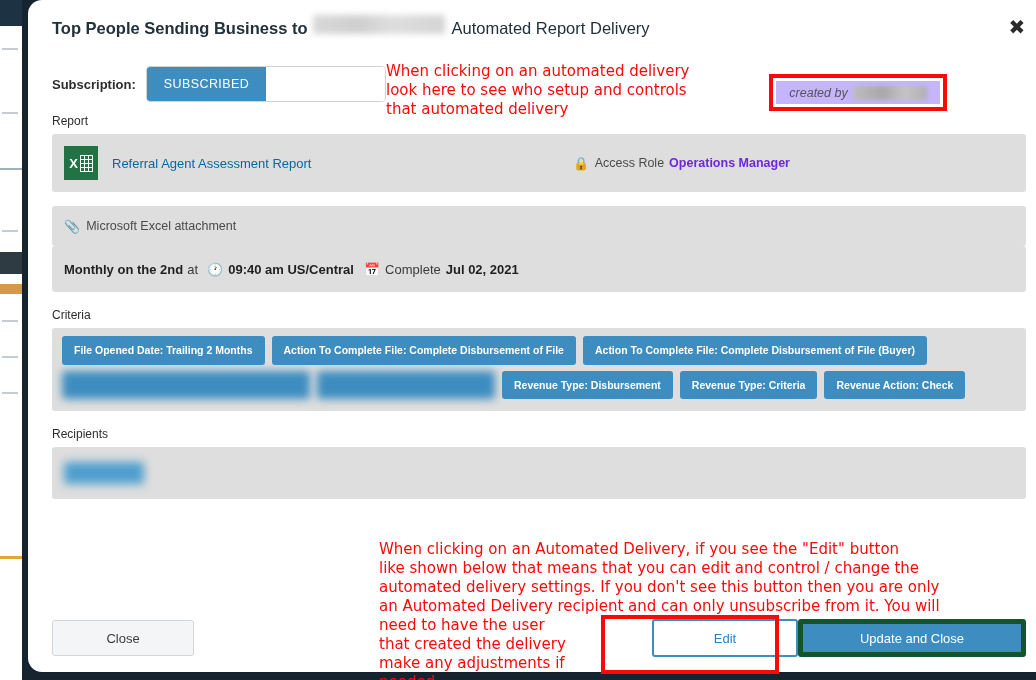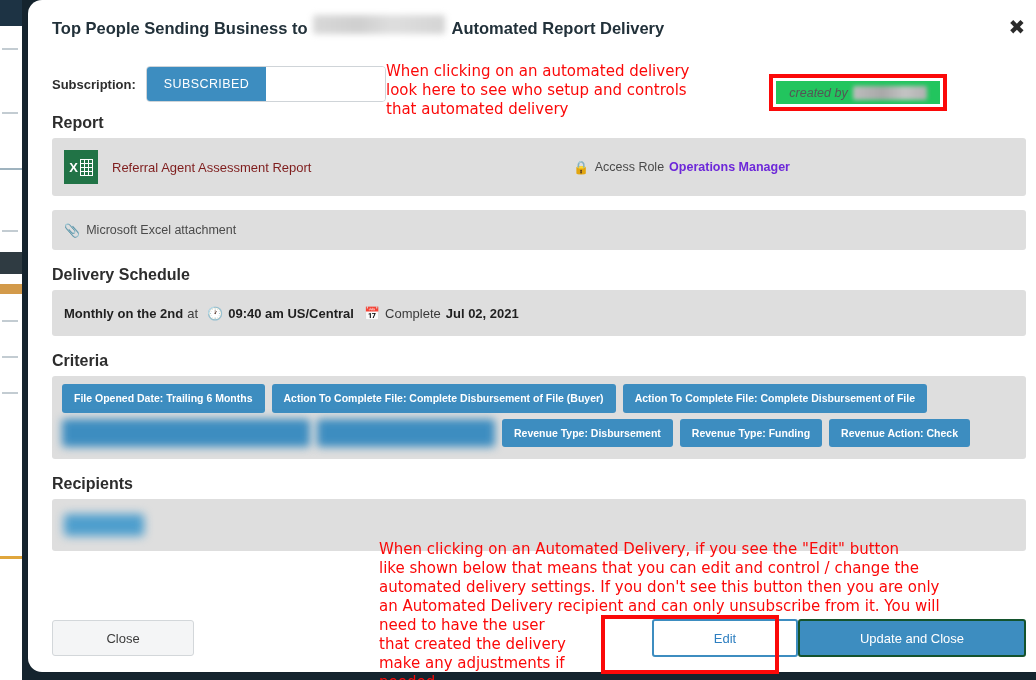--- a/index.html
+++ b/index.html
@@ -45,21 +45,21 @@
   }
   .modal-title .strong { font-weight: bold; }
   .redact {
     display: inline-block;
     background: linear-gradient(90deg,#d8d8d8,#cfcfcf 35%,#dedede 60%,#d4d4d4);
     filter: blur(3px);
     border-radius: 2px;
     vertical-align: middle;
   }
   .redact-title { width: 132px; height: 19px; margin: 0 6px; }
-  .title-rest { font-weight: bold; }
+  .title-rest { font-weight: normal; }
 
   .close-btn {
     position: absolute; right: 20px; top: 14px;
     width: 26px; height: 26px;
     display: flex; align-items: center; justify-content: center;
     color: #2b2b2b; font-size: 20px; font-weight: bold;
     cursor: pointer; background: none; border: none;
     font-family: "DejaVu Sans", sans-serif;
     line-height: 1;
   }
@@ -77,21 +77,21 @@
   .toggle-on {
     background: #3d8dc0; color: #fff;
     font-size: 12.5px; letter-spacing: .4px;
     display: flex; align-items: center; justify-content: center;
     width: 50%;
   }
   .toggle-off { width: 50%; background: #fff; }
 
   
   .section-label {
-    font-size: 16px; font-weight: bold; color: #2d2d2d;
+    font-size: 12px; font-weight: normal; color: #2d2d2d;
     margin: 8px 0 6px 0;
   }
   .panel {
     background: #dedede;
     border-radius: 3px;
     width: 100%;
   }
 
   .report-panel { height: 58px; display: flex; align-items: center; padding: 0 12px; }
   .excel-icon {
@@ -102,21 +102,21 @@
   .excel-icon .x {
     color: #fff; font-weight: bold; font-size: 13px;
     background: transparent; padding-right: 2px;
   }
   .excel-grid {
     width: 13px; height: 17px; background: #fff;
     display: grid; grid-template-columns: 1fr 1fr 1fr; grid-template-rows: repeat(4,1fr);
     gap: 1px; padding: 1px;
   }
   .excel-grid i { background: #217346; display: block; }
-  .report-name { font-size: 13px; color: #7f1d1d; margin-left: 14px; }
+  .report-name { font-size: 13px; color: #0369a1; margin-left: 14px; }
   .access-role {
     margin-left: 262px; font-size: 12.5px; color: #4a4a4a;
     display: flex; align-items: center; gap: 5px;
   }
   .access-role b { color: #6d28d9; }
   .lock-icon { color: #9a9a9a; font-size: 13px; font-family: "DejaVu Sans", sans-serif; }
 
   .attach-panel { height: 40px; display: flex; align-items: center; padding: 0 12px; margin-top: 14px; }
   .attach-panel .clip { font-size: 13px; color: #5b5b5b; margin-right: 6px; font-family: "DejaVu Sans", sans-serif; }
   .attach-text { font-size: 12.5px; color: #4a4a4a; }
@@ -166,21 +166,21 @@
   .btn-close {
     width: 142px; height: 36px;
     background: #f4f5f6; border: 1px solid #d3d7da; color: #3b3b3b;
   }
   .btn-edit {
     width: 146px; height: 38px;
     background: #fff; border: 2px solid #3d8dc0; color: #2e7fc1;
   }
   .btn-update {
     width: 228px; height: 38px;
-    background: #3d8dc0; border: 2px solid #14532d; color: #fff; text-align: center;
+    background: #3d8dc0; border: 5px solid #14532d; color: #fff; text-align: center;
   }
   .footer-right {
     margin-left: auto; display: flex; align-items: center; 
   }
 
   
   .annot {
     position: absolute;
     color: #fb0909;
     font-family: "DejaVu Sans", sans-serif;
@@ -200,21 +200,21 @@
     pointer-events: none;
   }
   .redbox-created { left: 769px; top: 74px; width: 178px; height: 37px; }
   .redbox-edit    { left: 601px; top: 615px; width: 178px; height: 59px; }
 
   .created-by {
     position: absolute; left: 776px; top: 81px;
     width: 164px; height: 23px;
     display: flex; align-items: center; justify-content: center;
     gap: 5px; z-index: 26;
-    background: #22c55e;
+    background: #c4b5fd;
   }
   .created-by .lbl { font-size: 12.5px; font-style: italic; color: #555; }
   .redact-name {
     width: 74px; height: 14px;
     background: linear-gradient(90deg,#bdbdbd,#a8a8a8 40%,#c4c4c4 70%,#b0b0b0);
     filter: blur(2.2px); border-radius: 2px;
   }
 </style>
 </head>
 <body>
@@ -281,45 +281,44 @@
           <span>Access Role</span>
           <b>Operations Manager</b>
         </div>
       </div>
 
       <div class="panel attach-panel">
         <span class="clip">📎</span>
         <span class="attach-text">Microsoft Excel attachment</span>
       </div>
 
-      <div class="section-label" style="margin-top:16px;">Delivery Schedule</div>
       <div class="panel sched-panel">
         <div class="sched-text">
           <b>Monthly on the 2nd</b>
           <span style="margin:0 4px;">at</span>
           <span class="ic-blue">🕐</span>
           <b>09:40 am US/Central</b>
           <span class="ic-blue" style="margin-left:10px;">📅</span>
           <span>Complete</span>
           <b style="margin-left:5px;">Jul 02, 2021</b>
         </div>
       </div>
 
       <div class="section-label" style="margin-top:16px;">Criteria</div>
       <div class="panel criteria-panel">
         <div class="crit-row" id="crit-row-0">
-            <div class="tag">File Opened Date: Trailing 6 Months</div>
+            <div class="tag">File Opened Date: Trailing 2 Months</div>
+            <div class="tag">Action To Complete File: Complete Disbursement of File</div>
             <div class="tag">Action To Complete File: Complete Disbursement of File (Buyer)</div>
-            <div class="tag">Action To Complete File: Complete Disbursement of File</div>
           </div>
         <div class="crit-row" id="crit-row-1">
             <div class="tag blurred" style="width: 248px;">&nbsp;</div>
             <div class="tag blurred" style="width: 178px;">&nbsp;</div>
             <div class="tag">Revenue Type: Disbursement</div>
-            <div class="tag">Revenue Type: Funding</div>
+            <div class="tag">Revenue Type: Criteria</div>
             <div class="tag">Revenue Action: Check</div>
           </div>
       </div>
 
       <div class="section-label" style="margin-top:16px;">Recipients</div>
       <div class="panel recip-panel">
         <div class="recip-pill"></div>
       </div>
 
     </div>

